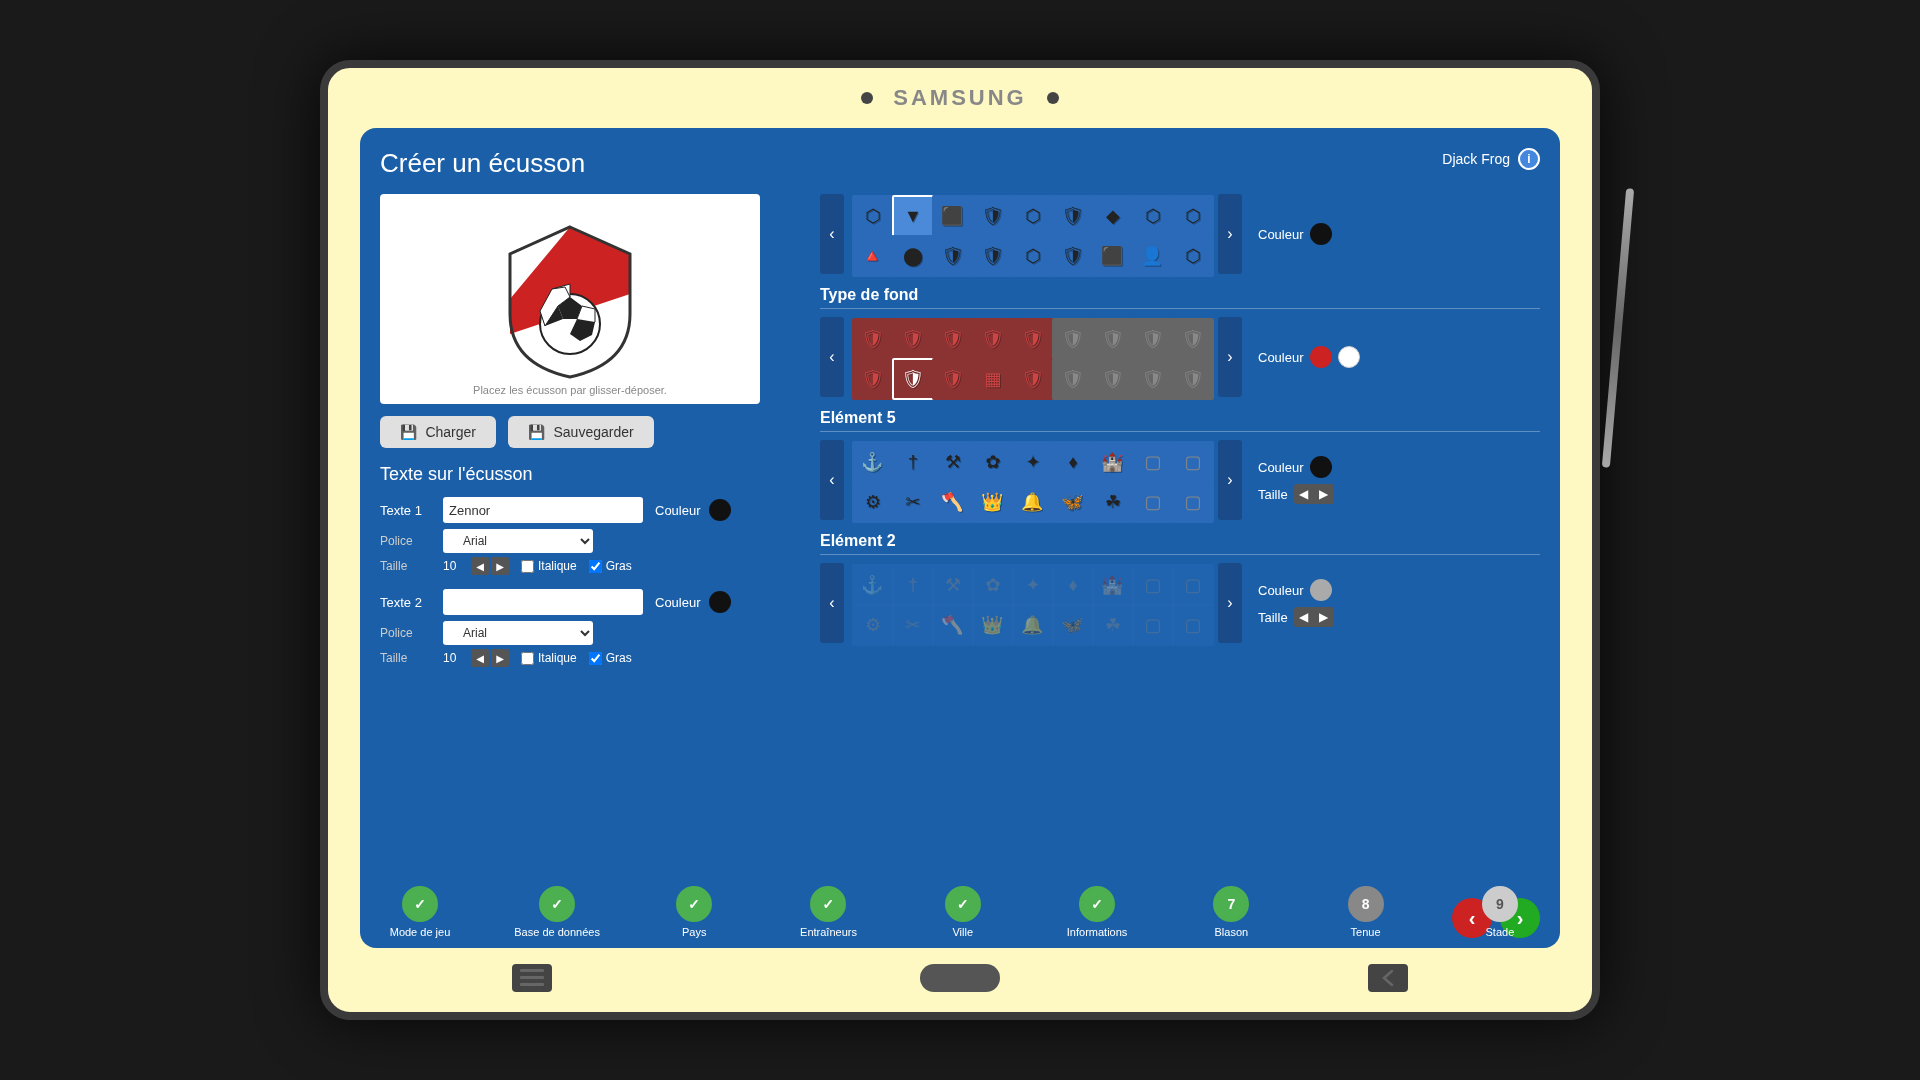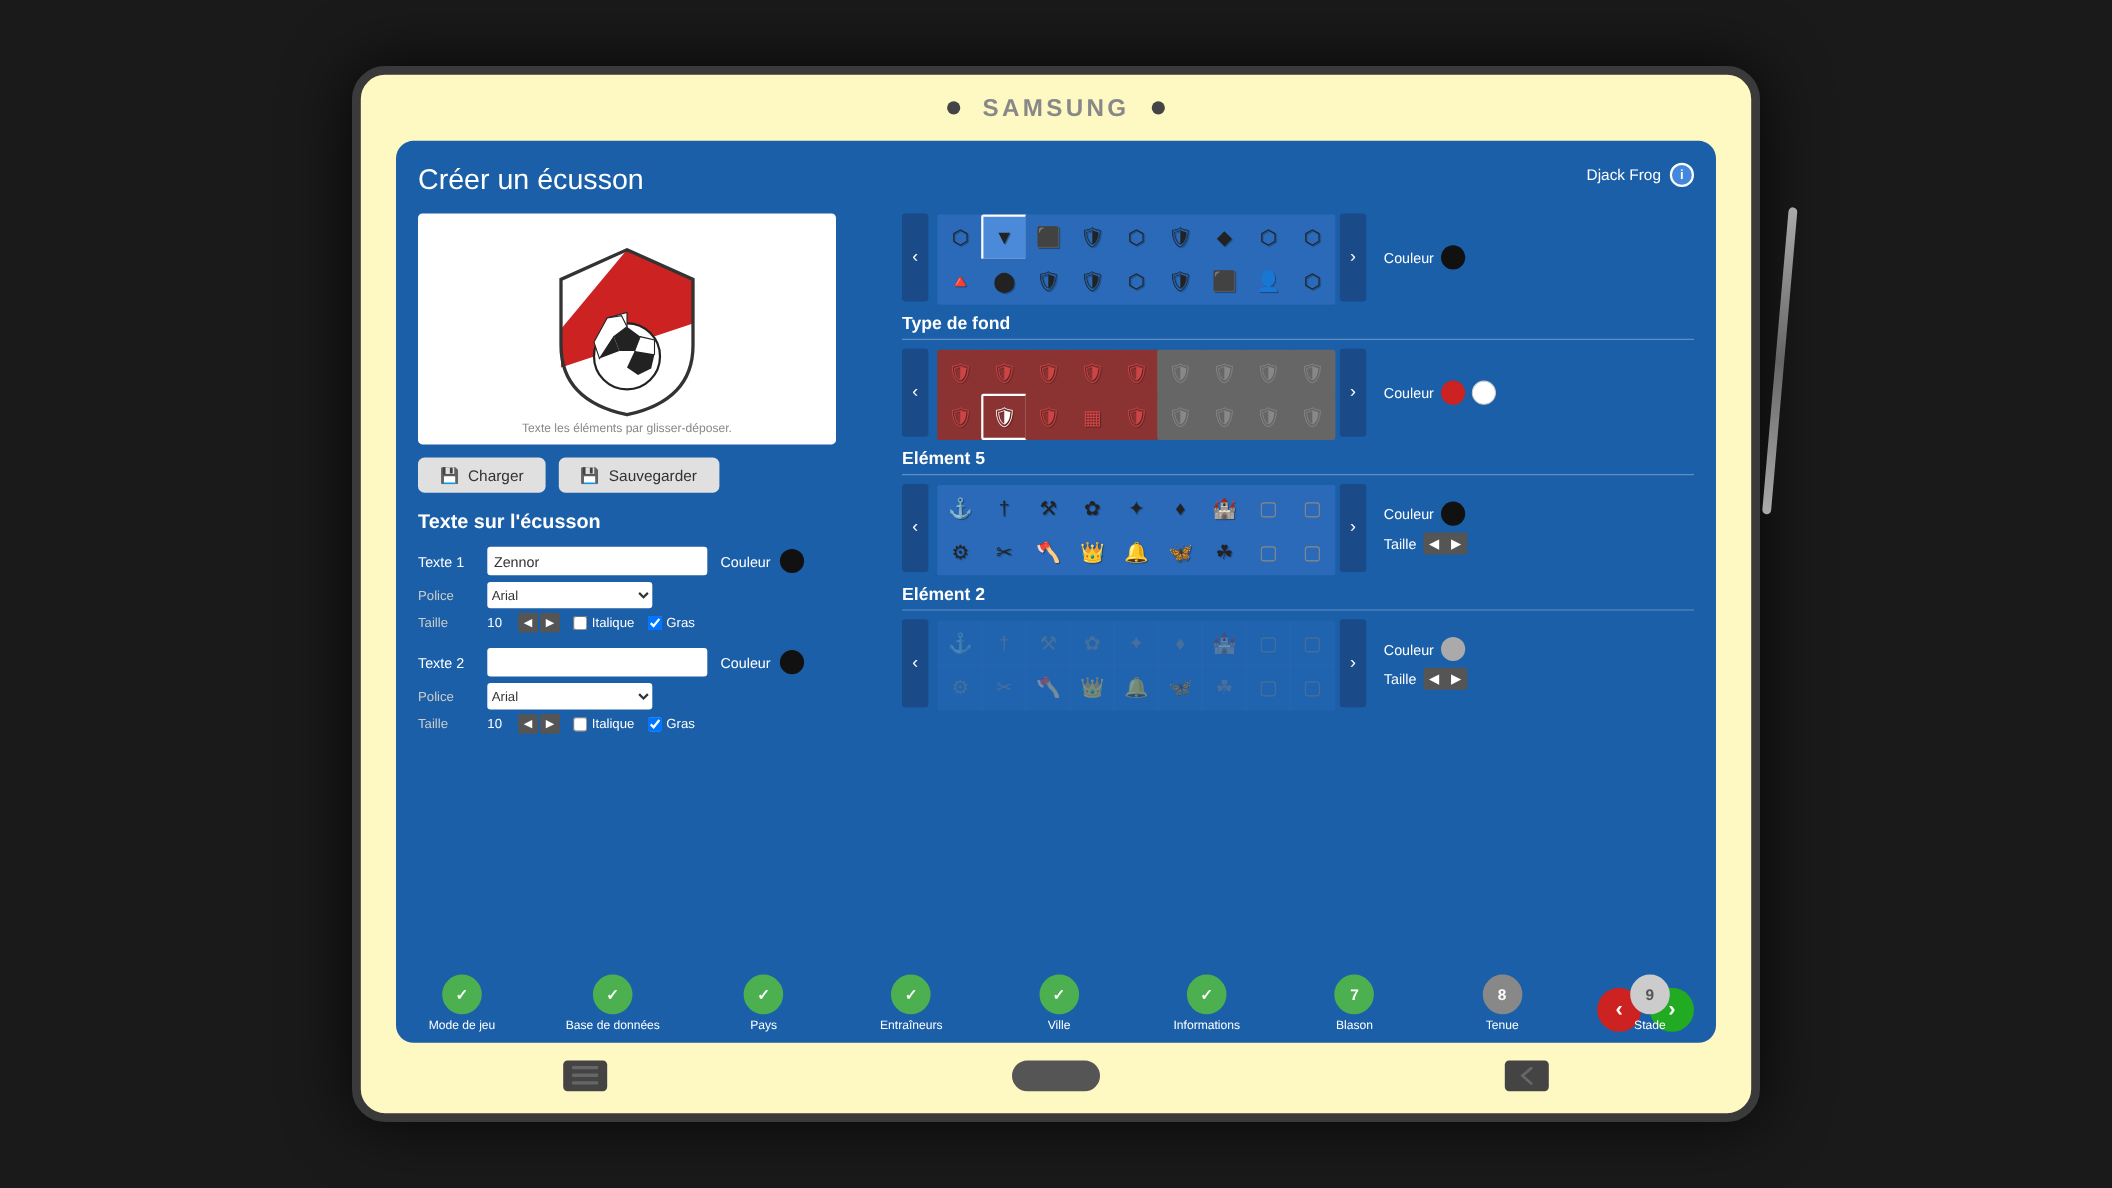--- a/index.html
+++ b/index.html
@@ -152,21 +152,21 @@
       color: #333;
     }
 
     .btn-sauvegarder {
       background: #e0e0e0;
       color: #333;
     }
 
     .texte-section-title {
       font-size: 18px;
-      font-weight: bold;
+      font-weight: normal;
       color: white;
       margin-bottom: 12px;
     }
 
     .texte-row {
       margin-bottom: 14px;
     }
 
     .texte-field-row {
       display: flex;
@@ -223,21 +223,21 @@
       color: #ccc;
       width: 55px;
     }
 
     .police-select {
       width: 150px;
       height: 24px;
       border-radius: 3px;
       border: none;
       font-size: 12px;
-      padding: 0 0;
+      padding: 0 16px;
       background: white;
       color: #333;
     }
 
     .taille-value {
       font-size: 12px;
       color: white;
       width: 20px;
     }
 
@@ -544,21 +544,21 @@
 
               <polygon points="70,78 82,87 77,100 63,100 58,87" fill="#222"></polygon>
               <polygon points="82,87 95,90 95,103 85,110 77,100" fill="white" stroke="#222" stroke-width="1"></polygon>
               <polygon points="70,78 58,87 48,82 52,70 70,65" fill="white" stroke="#222" stroke-width="1"></polygon>
               <polygon points="95,103 92,116 80,122 70,115 77,100" fill="#222"></polygon>
               <polygon points="63,100 58,87 48,82 40,92 45,107" fill="#222"></polygon>
               <polygon points="45,107 40,92 52,70 65,68 70,78 58,87" fill="white" stroke="#222" stroke-width="1"></polygon>
 
               <text x="70" y="195" text-anchor="middle" font-size="12" fill="#333">Zennor</text>
             </svg>
-            <div style="position:absolute; bottom:8px; font-size:11px; color:#888;">Texte les éléments par glisser-déposer.</div>
+            <div style="position:absolute; bottom:8px; font-size:11px; color:#888;">Placez les écusson par glisser-déposer.</div>
           </div>
 
           <div class="action-buttons">
             <button class="btn-charger">
               <span>💾</span>
               <span>Charger</span>
             </button>
             <button class="btn-sauvegarder">
               <span>💾</span>
               <span>Sauvegarder</span>

